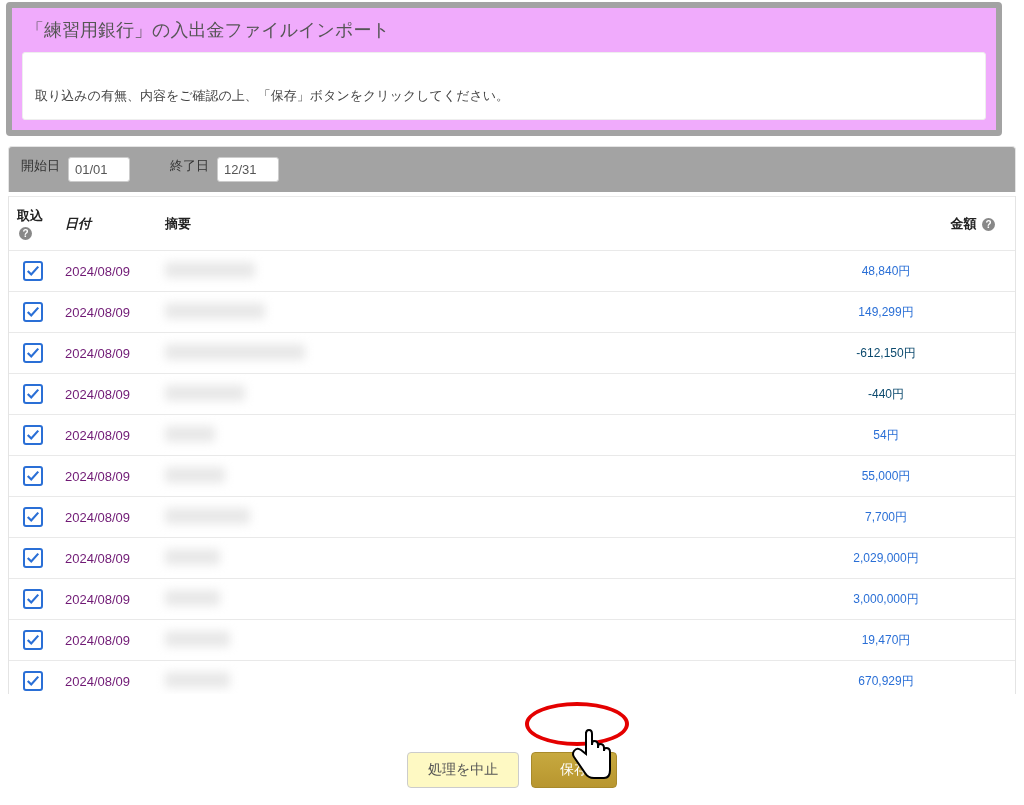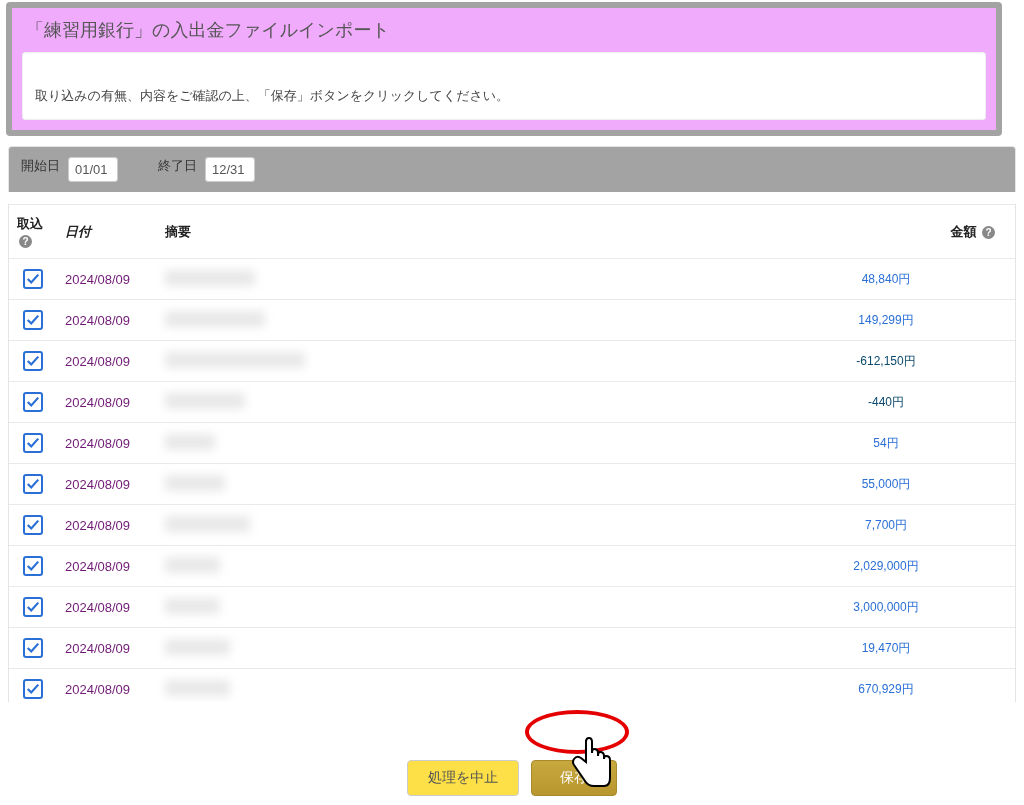--- a/index.html
+++ b/index.html
@@ -45,27 +45,27 @@
     padding: 10px 10px;
     display: flex;
     align-items: flex-start;
     gap: 8px;
   }
   .date-label { color: #333; font-size: 13px; margin-left: 2px;}
   .date-input {
     border: 1px solid #ccc;
     border-radius: 3px;
     padding: 4px 6px;
-    width: 50px;
+    width: 62px;
     font-size: 13px;
     color: #555;
     margin-right: 30px;
   }
   .table-wrap {
-    margin: 12px 8px;
+    margin: 4px 8px;
     border-left: 1px solid #e4e4e4;
     border-right: 1px solid #e4e4e4;
     height: 498px;
     overflow-y: scroll;
     background: #fff;
     position: relative;
   }
   table { width: 100%; border-collapse: collapse; }
   th, td {
     border-bottom: 1px solid #e9e9e9;
@@ -121,21 +121,21 @@
   .btn {
     display: inline-block;
     padding: 8px 20px;
     border-radius: 4px;
     font-size: 14px;
     cursor: pointer;
     border: 1px solid transparent;
     margin: 0 4px;
   }
   .btn-cancel {
-    background: #fde047;
+    background: #fef9c3;
     border-color: #ccc;
     color: #555;
   }
   .btn-save {
     background: #c2a33a;
     background: linear-gradient(#c7a93f, #b8962f);
     color: #fff;
     border-color: #a88a2b;
     padding: 8px 28px;
     margin-top: 44px;

